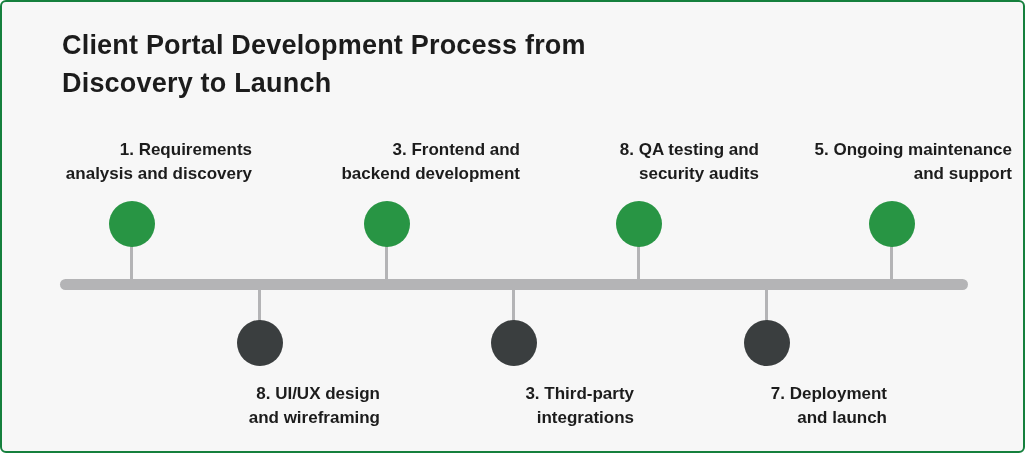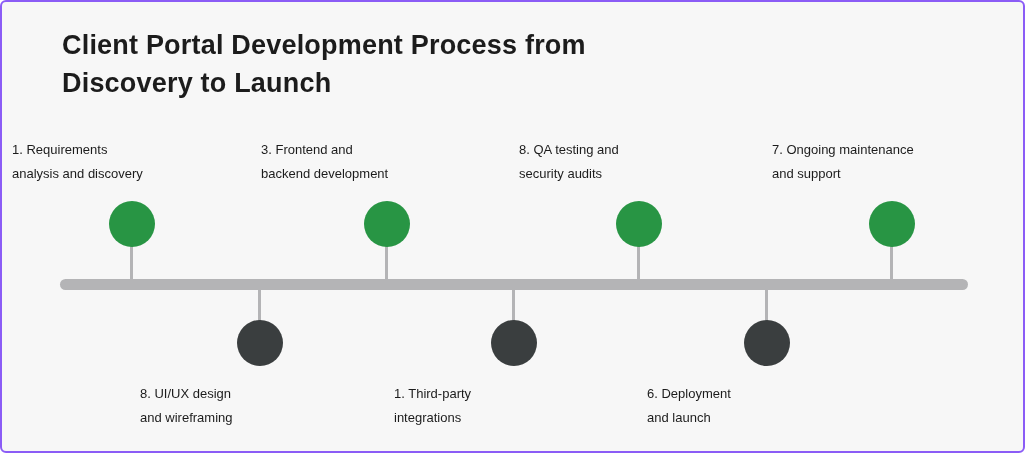--- a/index.html
+++ b/index.html
@@ -7,21 +7,21 @@
     padding: 0;
     background: #ffffff;
     font-family: "Liberation Sans", "DejaVu Sans", sans-serif;
   }
   .canvas {
     position: relative;
     width: 1025px;
     height: 453px;
     box-sizing: border-box;
     background: #f7f7f7;
-    border: 2px solid #8b5cf6;
+    border: 2px solid #15803d;
     border-radius: 6px;
     overflow: hidden;
   }
   .title {
     position: absolute;
     left: 60px;
     top: 24px;
     margin: 0;
     width: 720px;
     font-size: 27px;
@@ -53,24 +53,24 @@
     width: 46px;
     height: 46px;
     border-radius: 50%;
     z-index: 2;
   }
   .dot.green { background: #289544; }
   .dot.dark  { background: #3a3e3f; }
   .label {
     position: absolute;
     width: 240px;
-    text-align: left;
-    font-size: 13px;
+    text-align: right;
+    font-size: 17px;
     line-height: 24px;
-    font-weight: 400;
+    font-weight: 700;
     color: #1c1c1c;
     white-space: pre-line;
     z-index: 2;
   }
   .label.top    { top: 136px; }
   .label.bottom { top: 380px; }
   .dot.top-row    { top: 199px; }
   .dot.bottom-row { top: 318px; }
   .connector.top-row    { top: 240px; }
   .connector.bottom-row { top: 285px; }
@@ -88,38 +88,38 @@
   <div class="label top" style="left:10px">1. Requirements
 analysis and discovery</div>
   <div class="connector top-row" style="left:128px"></div>
   <div class="dot green top-row" style="left:107px"></div>
 
   <div class="connector bottom-row" style="left:256px"></div>
   <div class="dot dark bottom-row" style="left:235px"></div>
   <div class="label bottom" style="left:138px">8. UI/UX design
 and wireframing</div>
 
-  <div class="label top" style="left:259px">3. Frontend and
+  <div class="label top" style="left:278px">3. Frontend and
 backend development</div>
   <div class="connector top-row" style="left:383px"></div>
   <div class="dot green top-row" style="left:362px"></div>
 
   <div class="connector bottom-row" style="left:510px"></div>
   <div class="dot dark bottom-row" style="left:489px"></div>
-  <div class="label bottom" style="left:392px">1. Third-party
+  <div class="label bottom" style="left:392px">3. Third-party
 integrations</div>
 
   <div class="label top" style="left:517px">8. QA testing and
 security audits</div>
   <div class="connector top-row" style="left:635px"></div>
   <div class="dot green top-row" style="left:614px"></div>
 
   <div class="connector bottom-row" style="left:763px"></div>
   <div class="dot dark bottom-row" style="left:742px"></div>
-  <div class="label bottom" style="left:645px">6. Deployment
+  <div class="label bottom" style="left:645px">7. Deployment
 and launch</div>
 
-  <div class="label top" style="left:770px">7. Ongoing maintenance
+  <div class="label top" style="left:770px">5. Ongoing maintenance
 and support</div>
   <div class="connector top-row" style="left:888px"></div>
   <div class="dot green top-row" style="left:867px"></div>
 
 </div>
 
 </body></html>

